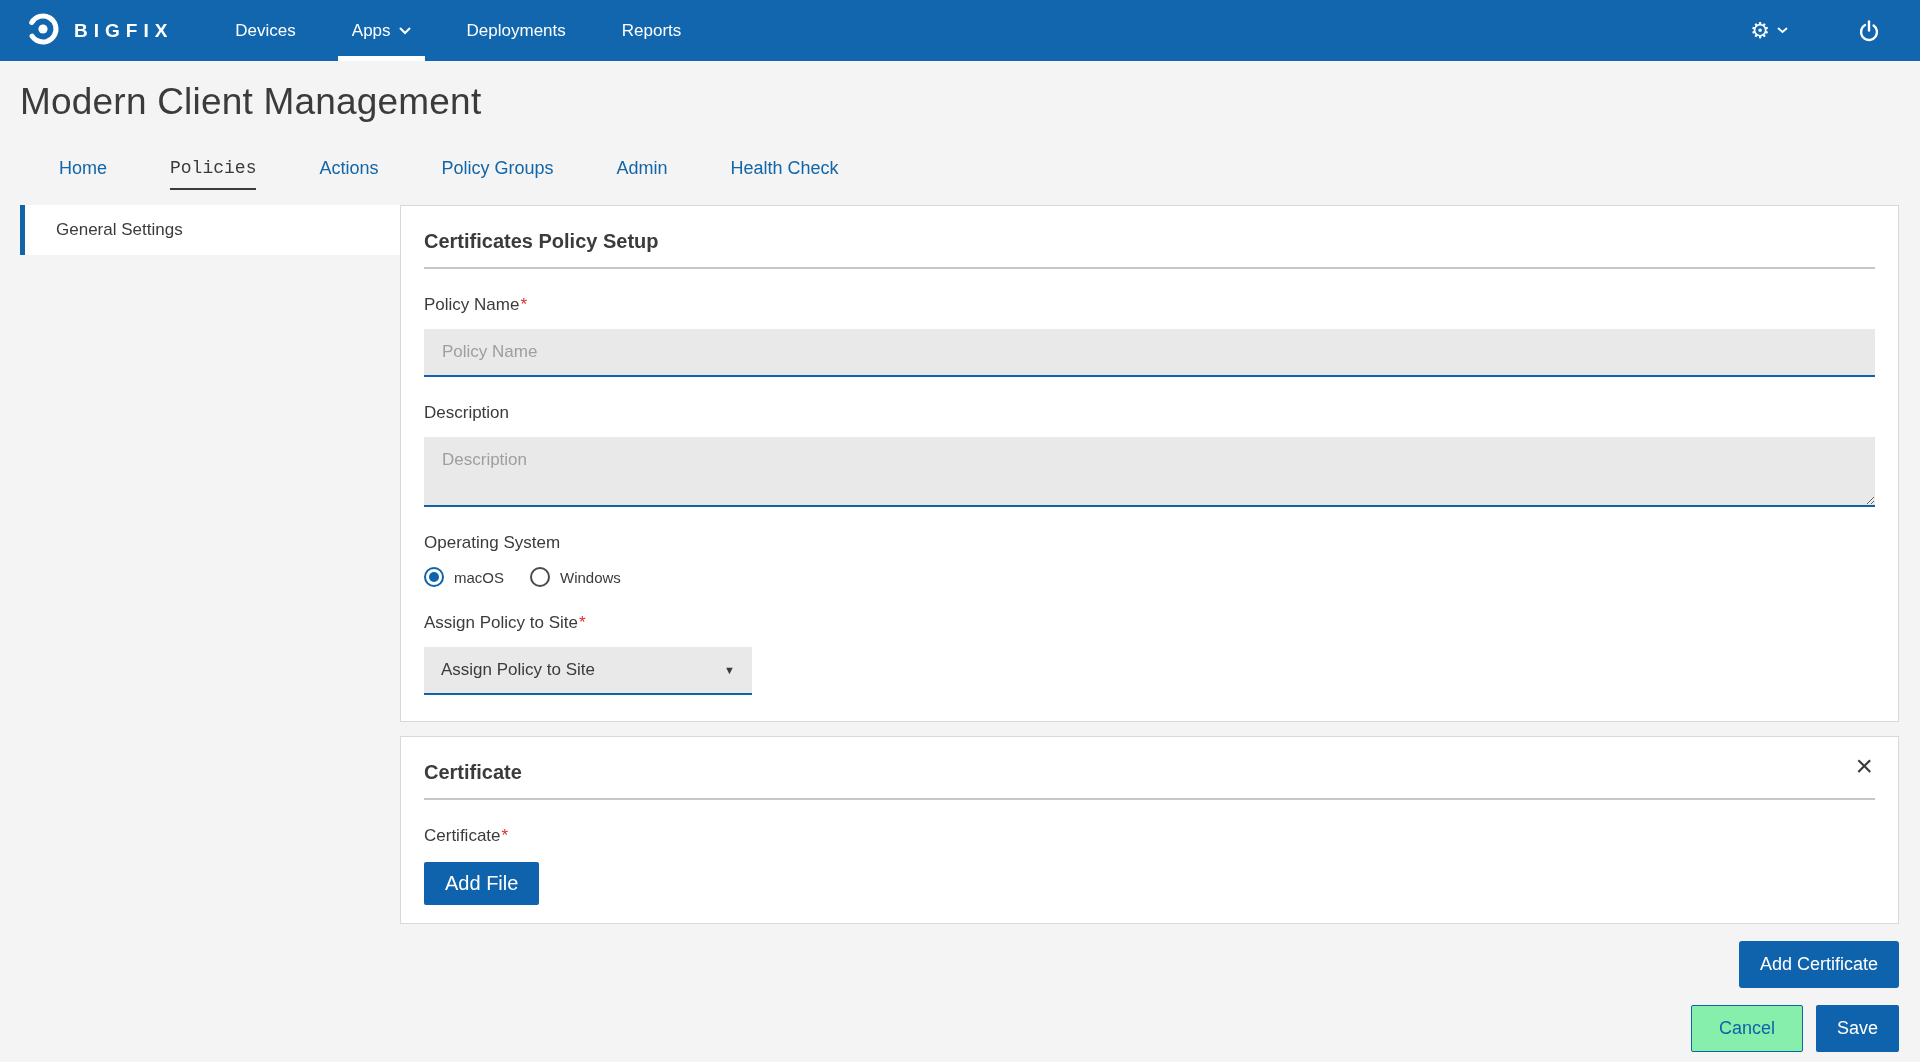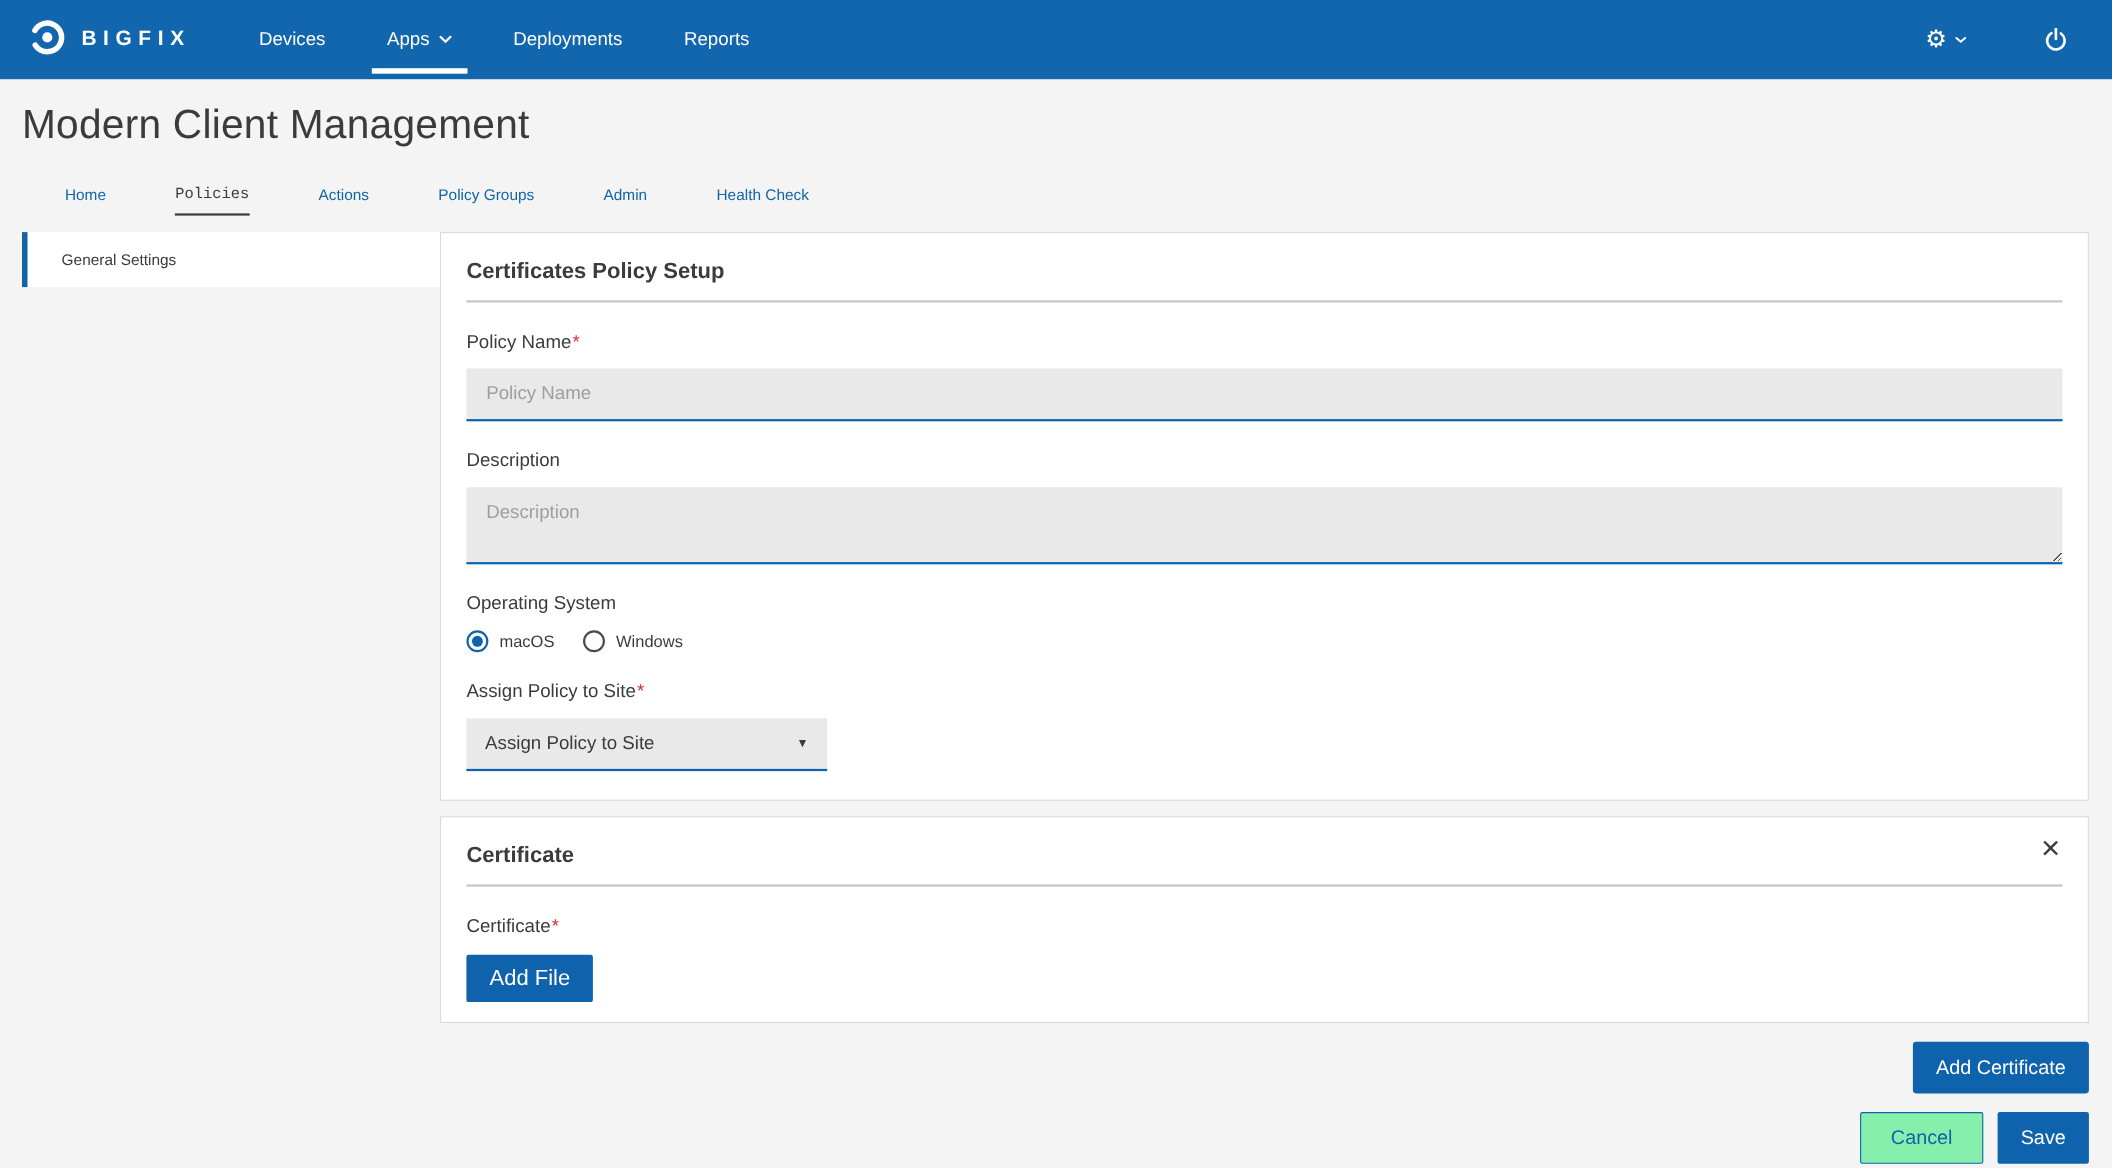--- a/index.html
+++ b/index.html
@@ -7,43 +7,43 @@
   body {
     width:1920px; height:1062px;
     font-family:"Liberation Sans", sans-serif;
     background:#F4F4F4;
     color:#3B3B3B;
     overflow:hidden;
     position:relative;
   }
 
   
-  .navbar { height:72px; background:#1166AE; display:flex; align-items:center; padding:0 28px 0 25px; }
+  .navbar { height:61px; background:#1166AE; display:flex; align-items:center; padding:0 28px 0 25px; }
   .brand { display:flex; align-items:center; gap:13px; margin-right:34px; cursor:pointer; }
   .brand-text { color:#fff; font-size:19px; font-weight:700; letter-spacing:6px; }
   .nav-items { display:flex; height:61px; }
   .nav-item { position:relative; color:#fff; font-size:17px; display:flex; align-items:center; gap:8px; padding:0 28px; cursor:pointer; }
   .nav-item.active::after { content:""; position:absolute; left:14px; right:14px; bottom:0; height:5px; background:#fff; }
   .nav-right { margin-left:auto; display:flex; align-items:center; gap:70px; padding-right:12px; }
   .icon-btn { display:flex; align-items:center; gap:7px; color:#fff; cursor:pointer; }
   .gear-glyph { font-size:22px; line-height:1; }
   .nav-chevron { display:block; }
 
   
   .page-title { margin:20px 0 0 20px; font-size:37px; font-weight:400; color:#3B3B3B; letter-spacing:0.2px; }
 
   
   .tabs { display:flex; gap:63px; margin:35px 0 0 59px; }
-  .tab { font-size:14px; color:#1265A7; padding-bottom:9px; border-bottom:2px solid transparent; cursor:pointer; }
+  .tab { font-size:18px; color:#1265A7; padding-bottom:9px; border-bottom:2px solid transparent; cursor:pointer; }
   .tab.active { color:#3B3B3B; border-bottom-color:#3B3B3B;font-family:Liberation Mono, monospace; }
 
   
   .content { display:flex; align-items:flex-start; margin-top:15px; }
   .sidebar { width:400px; flex-shrink:0; padding-left:20px; }
-  .sidebar-item { background:#fff; border-left:5px solid #1264A8; height:50px; display:flex; align-items:center; padding-left:31px; font-size:14px; color:#3B3B3B; cursor:pointer; }
+  .sidebar-item { background:#fff; border-left:5px solid #1264A8; height:50px; display:flex; align-items:center; padding-left:31px; font-size:17px; color:#3B3B3B; cursor:pointer; }
   .main { flex:1; margin-right:21px; }
 
   
   .card { background:#fff; border:1px solid #D9D9D9; padding:18px 23px 26px; }
   .card--certificate { margin-top:14px; padding-bottom:18px; }
   .card-heading-row { display:flex; justify-content:space-between; align-items:flex-start; }
   .card-heading { font-size:20px; font-weight:700; color:#3B3B3B; padding:6px 0 14px; }
   .card-divider { height:2px; background:#C6C6C6; }
 
   .field-label { font-size:17px; font-weight:400; color:#3B3B3B; margin:26px 0 14px; }

